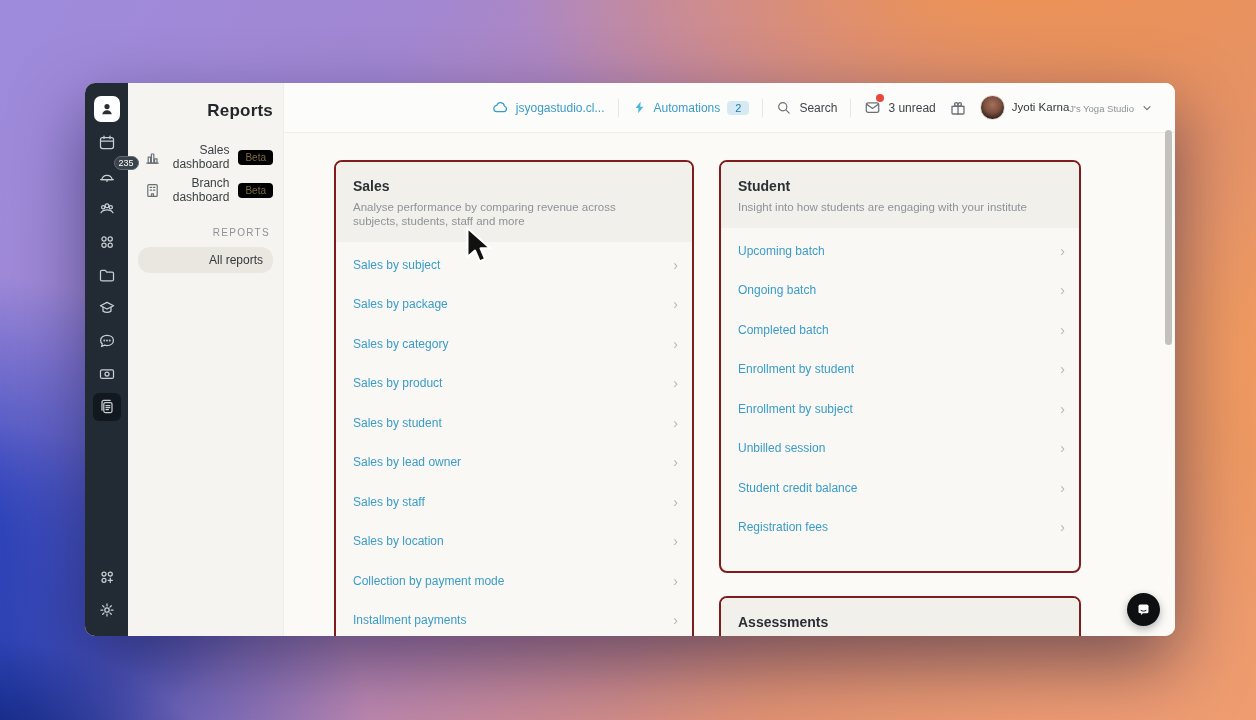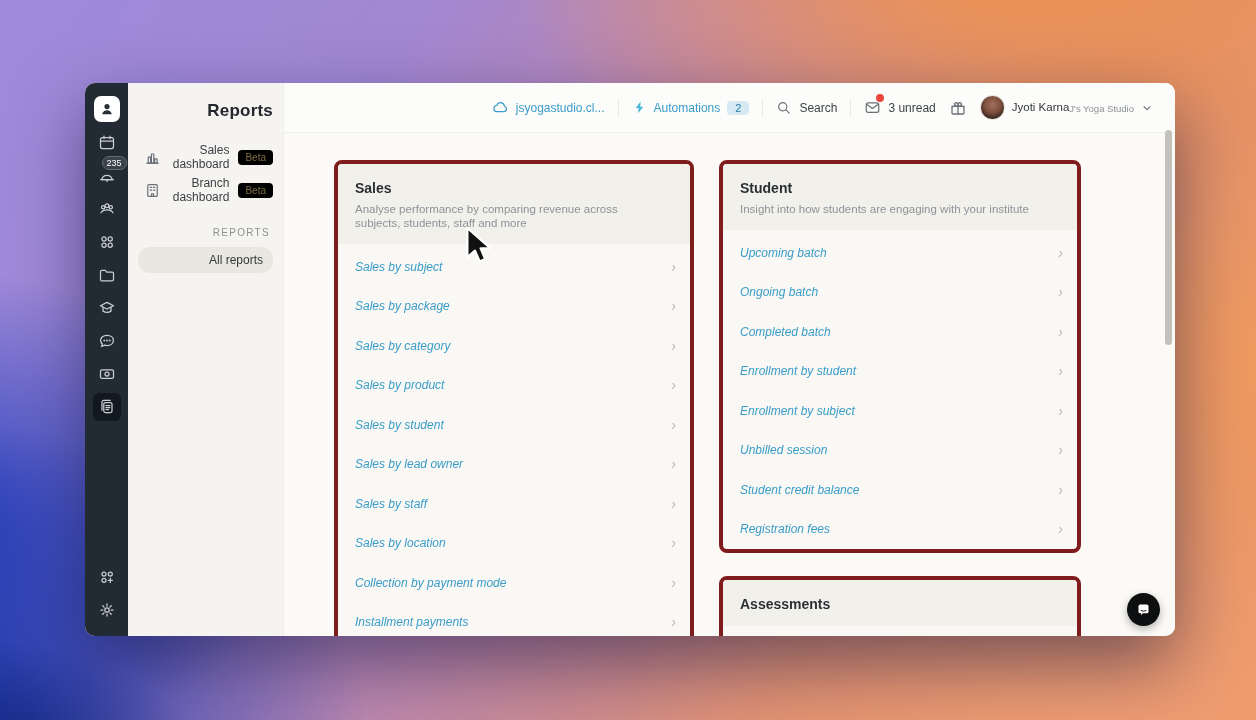--- a/index.html
+++ b/index.html
@@ -32,21 +32,21 @@
     width:28px; height:28px; margin-bottom:5px; border-radius:6px;
     display:flex; align-items:center; justify-content:center; position:relative; flex-shrink:0;
   }
   .rail-btn.active { background:#11181f; }
   .rail-btn svg { stroke:#c9ced3; stroke-width:1.25; fill:none; stroke-linecap:round; stroke-linejoin:round; }
   .logo-tile {
     width:26px; height:26px; background:#fff; border-radius:7px;
     display:flex; align-items:center; justify-content:center; margin-bottom:7px; flex-shrink:0;
   }
   .rail-badge {
-    position:absolute; top:-6px; left:9px; background:#3a434c; color:#fff;
+    position:absolute; top:-6px; left:21px; background:#3a434c; color:#fff;
     font-size:9px; line-height:12px; padding:0 4px; border-radius:7px;
     border:1px solid #626c75; white-space:nowrap;
   }
   .rail-spacer { flex:1; }
 
   
   .sidebar {
     width:156px; flex-shrink:0; background:#f6f4f0; border-right:1px solid #efede8;
     padding:18px 10px 0 13px;
     text-align:right;
@@ -86,25 +86,25 @@
     width:25px; height:25px; border-radius:50%; flex-shrink:0;
     background:radial-gradient(circle at 50% 38%, #a3705a 0%, #7c4f3d 45%, #32211c 78%);
     border:1px solid #e2ded8;
   }
   .user-text { display:flex; flex-direction:row; line-height:12px; }
   .user-name { font-size:11.5px; color:#33383d; }
   .user-org { font-size:9.5px; color:#8d9297; margin-top:2px; }
 
   
   .content { flex:1; display:flex; align-items:flex-start; padding:27px 0 0 50px; overflow:hidden; }
-  .card { border:4px solid #7f1d1d; border-radius:8px; background:#f9f8f4; overflow:hidden; }
+  .card { border:2px solid #7f1d1d; border-radius:8px; background:#f9f8f4; overflow:hidden; }
   .card-head { background:#f2f0ea; padding:16px 17px 14px; }
   .card-title { font-size:14px; font-weight:bold; color:#2b3036; }
   .card-desc { font-size:11.5px; color:#8d939a; line-height:14px; margin-top:6px; max-width:310px; }
-  .rows { padding:3px 0 0;font-style:italic; }
+  .rows { padding:3px 0 24px; }
   .report-row {
     height:39.5px; display:flex; align-items:center; justify-content:space-between;
     padding:0 14px 0 17px; cursor:pointer;
   }
   .report-row .lbl { font-size:12px; color:#3a9cc9; }
   .report-row .chev { color:#b9b6ae; font-size:14px; line-height:1; }
   .report-row .chev::after { content:"›"; }
   .sales-card { width:360px; flex-shrink:0; min-height:530px; }
   .right-col { width:362px; flex-shrink:0; margin-left:25px; display:flex; flex-direction:column; }
   .assess-card { margin-top:23px; min-height:90px; }

